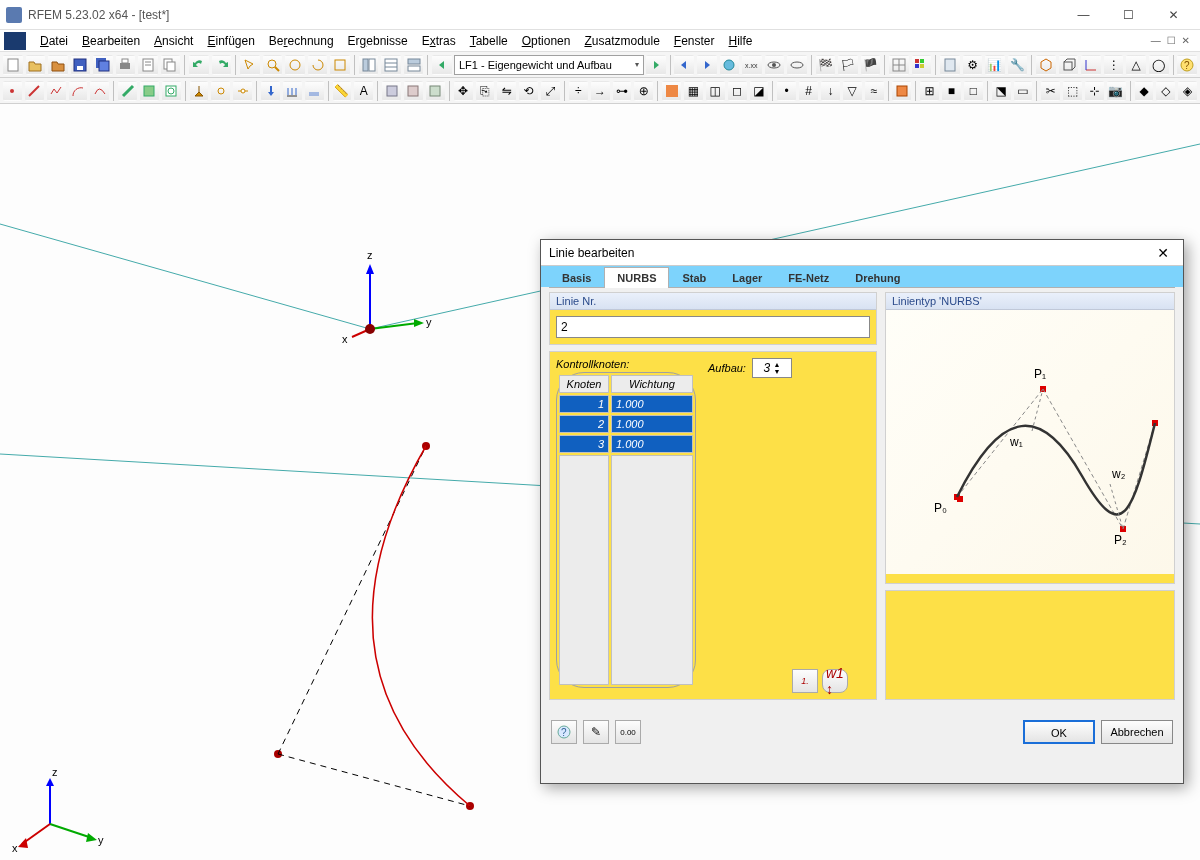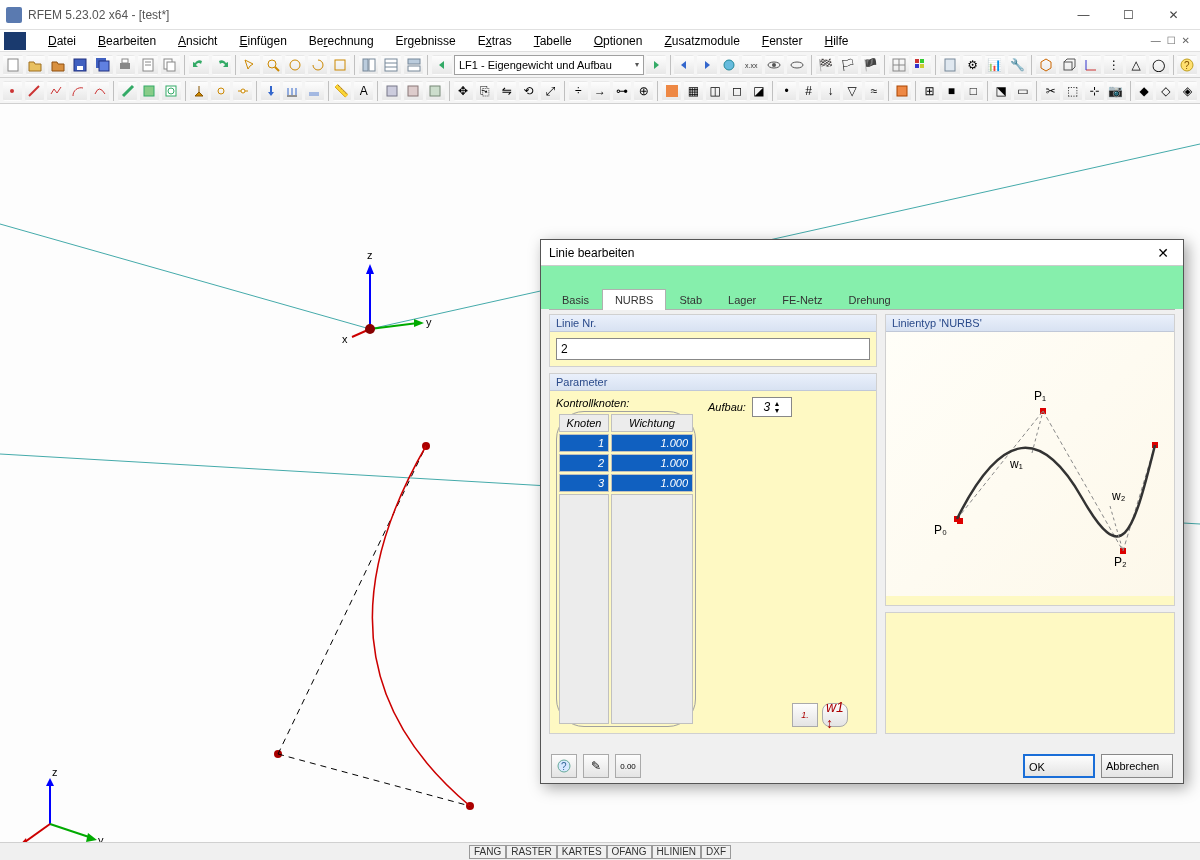--- a/index.html
+++ b/index.html
@@ -1,61 +1,61 @@
 <!DOCTYPE html>
 <html><head>
 <meta charset="utf-8">
 <style>
   * { box-sizing: border-box; margin: 0; padding: 0; }
   body { font-family: "Segoe UI", Tahoma, sans-serif; font-size: 12px; background: #fff; overflow: hidden; width: 1200px; height: 860px; position: relative; color: #000;}
   .titlebar { height: 30px; background: #fff; display: flex; align-items: center; padding: 0 4px; border-bottom: 1px solid #e0e0e0; color:#555;}
   .titlebar .icon { width: 16px; height: 16px; margin: 0 6px 0 2px; background: #5a7ab0; border-radius:2px;}
   .titlebar .title { flex: 1; }
   .winbtn { width: 45px; height: 28px; display:flex; align-items:center; justify-content:center; color:#444;}
-  .menubar { height: 22px; background:#fff; display:flex; align-items:center; padding: 0 4px; gap: 10px; border-bottom:1px solid #e0e0e0;}
+  .menubar { height: 22px; background:#fff; display:flex; align-items:center; padding: 0 4px; gap: 2px; border-bottom:1px solid #e0e0e0;}
   .menubar .logo { width: 22px; height: 18px; background:#1a3a6e; margin-right:6px;}
   .menuitem { padding: 2px 6px; cursor:default; }
   .menuitem u{text-decoration:underline;}
   .menubar .spacer{flex:1;}
   .mini-win{display:flex; gap:2px; padding-right:4px;}
   .mini-win span{font-size:10px; color:#666; padding:0 2px;}
   .toolbar { height: 26px; background:#f5f5f5; border-bottom:1px solid #d0d0d0; display:flex; align-items:center; padding: 0 2px; gap:1px;}
   .tbtn { width: 20px; height: 20px; display:flex; align-items:center; justify-content:center; border:1px solid transparent; background:linear-gradient(#fdfdfd,#e8e8e8); border-radius:2px; margin:0 1px;}
   .tbtn svg{display:block;}
   .sep { width:1px; height:20px; background:#c0c0c0; margin: 0 2px;}
   .combo { height: 20px; border:1px solid #a0a0a0; background:#fff; padding: 0 4px; display:flex; align-items:center; font-size:11px; min-width:190px;}
   .combo .arrow{margin-left:auto; font-size:8px; color:#555;}
   .viewport { position: relative; flex:1; background:#fdfdfd; overflow:hidden;}
   .main-col{display:flex; flex-direction:column; height:860px; width:1200px;}
   .statusbar{height:18px; border-top:1px solid #d0d0d0; background:#f0f0f0; display:flex; align-items:center; font-size:10px; color:#333;}
   .statusbar .left{flex:1;}
   .stat-cell{border:1px solid #999; padding:0 4px; height:14px; line-height:12px; display:inline-block; margin:0; font-size:10px; background:#f0f0f0;}
   .dialog { position:absolute; left:540px; top:135px; width:644px; height:545px; background:#f0f0f0; border:1px solid #555; box-shadow: 4px 4px 14px rgba(0,0,0,0.35);}
   .dialog .dtitle{height:26px; background:#fff; border-bottom:1px solid #ccc; display:flex; align-items:center; padding: 0 8px; font-size:12px;}
   .dialog .dtitle .close{margin-left:auto; font-size:14px; width:24px; text-align:center;}
-  .dialog .tabs{display:flex; padding: 22px 8px 0 8px; gap:0; font-size:11px; background:#86efac;}
+  .dialog .tabs{display:flex; padding: 0 8px 0 8px; gap:0; font-size:11px; background:#7dd3fc;font-weight:bold;}
   .tab{padding:4px 12px; border:1px solid transparent; border-bottom:none; position:relative; top:1px; color:#333;}
   .tab.active{background:#fff; border-color:#b0b0b0; border-bottom-color:#fff; z-index:2;}
   .dialog .body{background:#f0f0f0; padding: 4px 8px 8px 8px; display:flex; gap:8px;}
-  .group{border:1px solid #d0d0d0; background:#fef9c3; margin-bottom:6px;}
+  .group{border:1px solid #d0d0d0; background:#fde047; margin-bottom:6px;}
   .group .ghead{background:linear-gradient(#eaf0fb,#d8e2f2); color:#2a4a8a; padding:2px 6px; font-size:11px; border-bottom:1px solid #c0c8d8;}
   .group .gbody{padding:6px;}
   .lineinput{width:100%; height:22px; border:1px solid #888; padding:2px 4px; font-size:12px; background:#fff;}
   .leftcol{width:328px; display:flex; flex-direction:column;}
   .rightcol{flex:1; display:flex; flex-direction:column;}
   .paramtable{border:1px solid #a0a0a0; font-size:11px; width:140px;}
   .paramtable th{background:#ececec; border:1px solid #c0c0c0; padding:2px 4px; font-weight:normal;}
-  .paramtable td{border:1px solid #c0c0c0; padding:2px 4px; text-align:right; background:#1060c0; color:#fff;}
+  .paramtable td{border:1px solid #c0c0c0; padding:2px 4px; text-align:left; background:#1060c0; color:#fff;}
   .paramtable td.k{text-align:right; width:50px;}
   .paramtable .filler td{background:#ececec; height:230px; border:1px solid #c0c0c0;}
   .ordlabel{font-size:11px;}
   .ordinput{width:40px; height:20px; border:1px solid #888; text-align:center; background:#fff; display:inline-flex; align-items:center; justify-content:center;}
   .dlg-buttons{display:flex; padding:6px 10px; align-items:center; gap:6px;}
   .dlg-buttons .spacer{flex:1;}
-  .btn{min-width:72px; height:24px; border:1px solid #888; background:linear-gradient(#fdfdfd,#e4e4e4); font-size:11px; text-align:left; line-height:22px; padding:0 4px;}
+  .btn{min-width:72px; height:24px; border:1px solid #888; background:linear-gradient(#fdfdfd,#e4e4e4); font-size:11px; text-align:center; line-height:22px; padding:0 4px;}
   .btn.primary{border:2px solid #1a6ed8;}
   .iconbtn{width:26px; height:24px; border:1px solid #aaa; background:linear-gradient(#fdfdfd,#e4e4e4); display:flex; align-items:center; justify-content:center;}
   .axis-lbl{font-size:11px;}
 </style>
 </head>
 <body>
 
 <div class="main-col">
 
   <div class="titlebar">
@@ -507,21 +507,20 @@
       <div style="border-top:1px solid #b0b0b0; margin:0 8px;"></div>
       <div class="body">
         <div class="leftcol">
           <div class="group">
             <div class="ghead">Linie Nr.</div>
             <div class="gbody">
               <input class="lineinput" value="2" style="">
             </div>
           </div>
           <div class="group" style="flex:1; display:flex; flex-direction:column;">
-            <div class="ghead">Parameter</div>
             <div class="gbody" style="flex:1; display:flex; flex-direction:row;font-style:italic;">
               <div style="display:flex; gap:12px; align-items:flex-start;">
                 <div style="flex:0 0 auto;">
                   <div class="ordlabel">Kontrollknoten:</div>
                   <table class="paramtable" style="margin-top:2px;border-radius:28px;">
                     <tbody>
                         <tr>
                       <th>Knoten</th>
                       <th>Wichtung</th>
                     </tr>
@@ -598,23 +597,13 @@
           </div>
         <div class="iconbtn">✎</div>
         <div class="iconbtn" style="font-size:8px;">0.00</div>
         <div class="spacer"></div>
         <div class="btn primary">OK</div>
         <div class="btn">Abbrechen</div>
       </div>
     </div>
   </div>
 
-  <div class="statusbar">
-    <div class="left"></div>
-    <span class="stat-cell">FANG</span>
-    <span class="stat-cell">RASTER</span>
-    <span class="stat-cell">KARTES</span>
-    <span class="stat-cell">OFANG</span>
-    <span class="stat-cell">HLINIEN</span>
-    <span class="stat-cell">DXF</span>
-    <div style="flex:1"></div>
-  </div>
 </div>
 
 </body></html>

